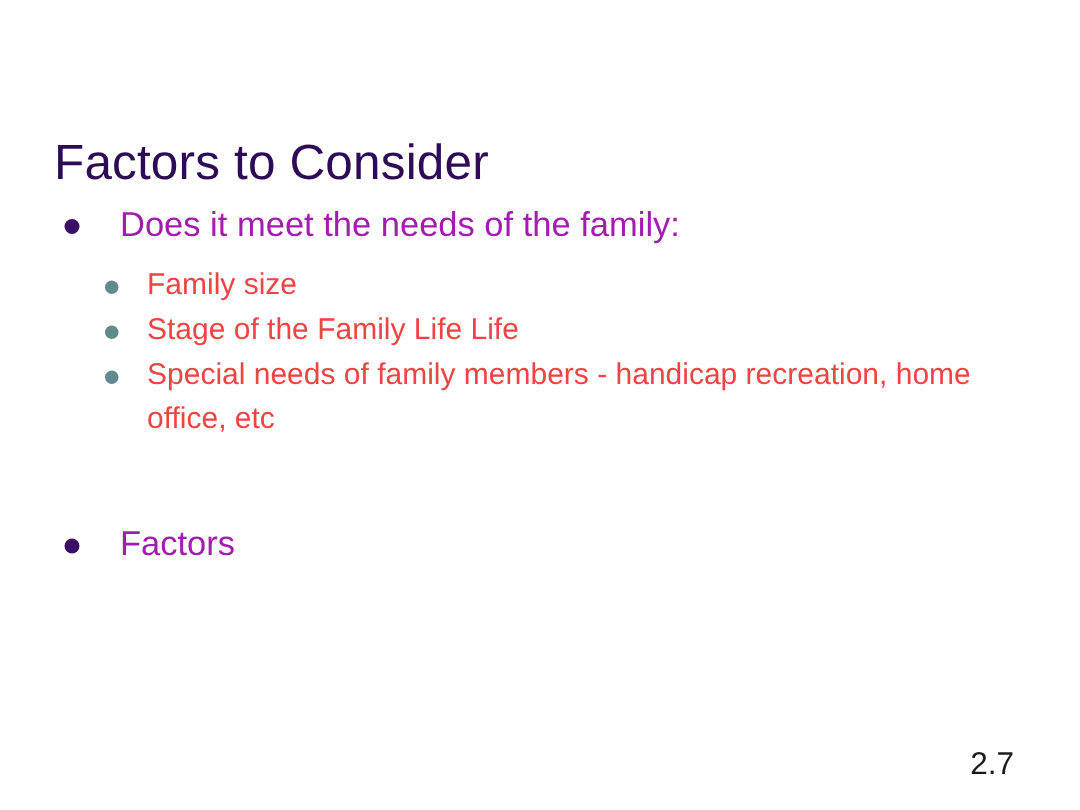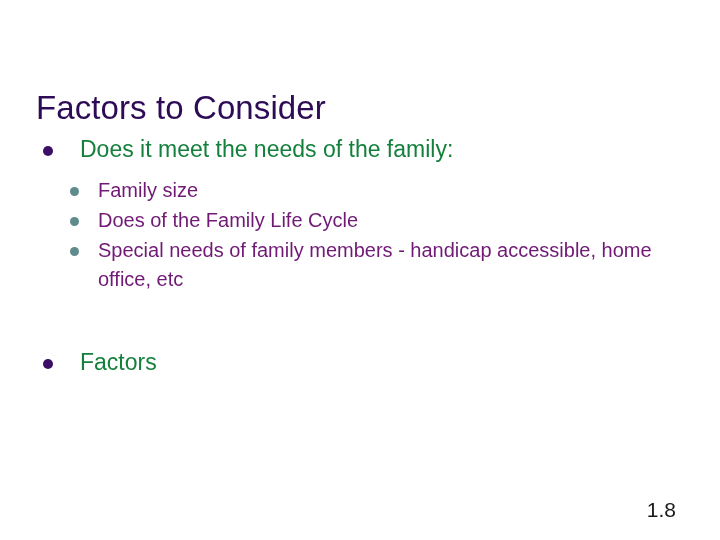--- a/index.html
+++ b/index.html
@@ -48,21 +48,21 @@
   }
   .l1-block.second {
     margin-top: 53px;
   }
 
   .l1-item {
     position: relative;
     padding-left: 44px;
     font-size: 23px;
     line-height: 30px;
-    color: #15803d;
+    color: #a21caf;
     min-height: 30px;
   }
   .l1-item .bullet-l1 {
     position: absolute;
     left: 7px;
     top: 12px;
     width: 10px;
     height: 10px;
     border-radius: 50%;
     background: #3b0f66;
@@ -72,21 +72,21 @@
   }
 
   .l2-list {
     margin-top: 12px;
   }
   .l2-item {
     position: relative;
     padding-left: 62px;
     font-size: 20px;
     line-height: 29px;
-    color: #701a75;
+    color: #ef4444;
     margin-bottom: 1px;
   }
   .l2-item .bullet-l2 {
     position: absolute;
     left: 34px;
     top: 11px;
     width: 9px;
     height: 9px;
     border-radius: 50%;
     background: #5f8b8c;
@@ -120,33 +120,33 @@
         <span class="bullet-l1"></span>
         <span class="l1-text">Does it meet the needs of the family:</span>
       </div>
       <div class="l2-list">
         <div class="l2-item">
           <span class="bullet-l2"></span>
           <span class="l2-text">Family size</span>
         </div>
         <div class="l2-item">
           <span class="bullet-l2"></span>
-          <span class="l2-text">Does of the Family Life Cycle</span>
+          <span class="l2-text">Stage of the Family Life Life</span>
         </div>
         <div class="l2-item">
           <span class="bullet-l2"></span>
-          <span class="l2-text">Special needs of family members - handicap accessible, home office, etc</span>
+          <span class="l2-text">Special needs of family members - handicap recreation, home office, etc</span>
         </div>
       </div>
     </div>
 
     <div class="l1-block second">
       <div class="l1-item">
         <span class="bullet-l1"></span>
         <span class="l1-text">Factors</span>
       </div>
     </div>
 
   </div>
 
-  <div class="page-number">1.8</div>
+  <div class="page-number">2.7</div>
 
 </div>
 
 </body></html>

